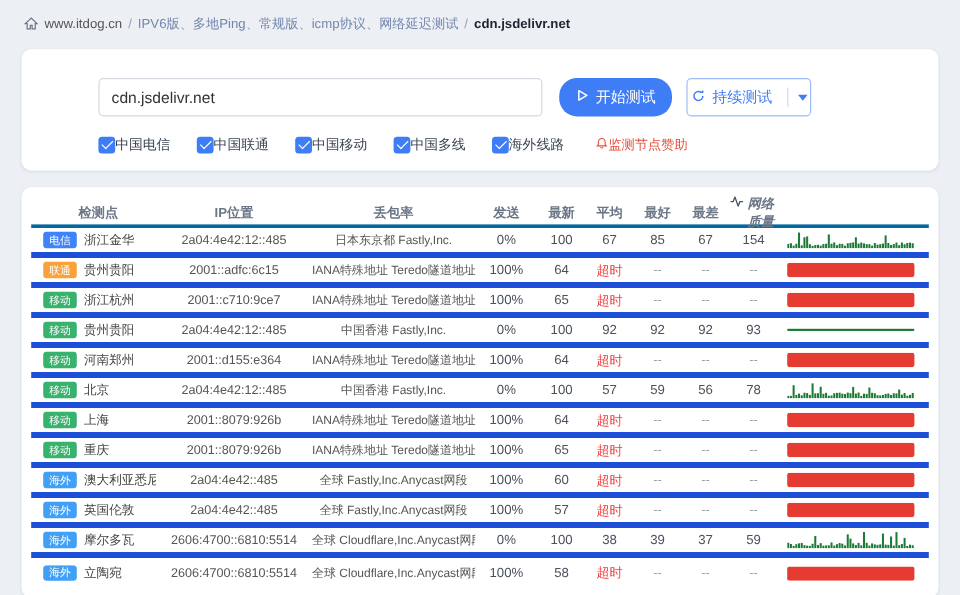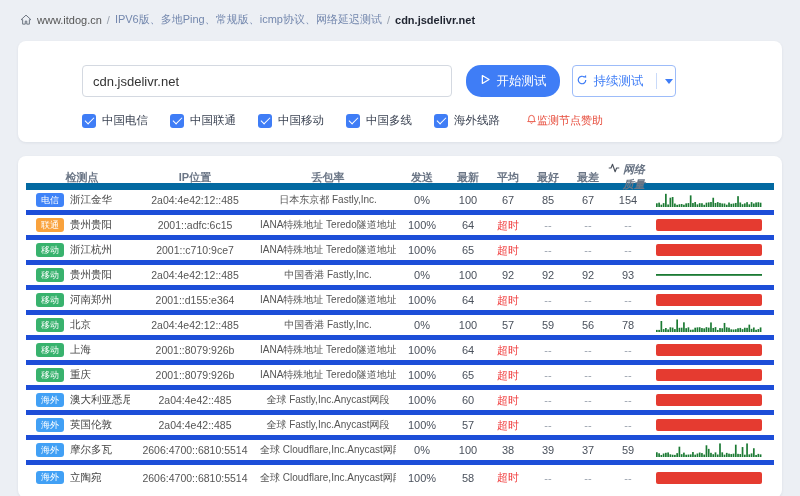--- a/index.html
+++ b/index.html
@@ -32,34 +32,34 @@
   }
   .btn { height:32px; border-radius:4px; font-size:12.5px; display:inline-flex; align-items:center; justify-content:center; gap:6px; cursor:pointer; border:none; font-family:inherit; }
   .btn-start { background:#3f7df6; color:#fff; width:94px; margin-left:14px;border-radius:15px; }
   .btn-continuous { background:#fff; color:#3f7df6; border:1px solid #9dbcf9; width:104px; margin-left:12px; padding:0; }
   .btn-continuous .caret-zone { display:inline-flex; align-items:center; padding-left:8px; margin-left:6px; border-left:1px solid #c9daf9; height:16px; }
   .caret-down { width:0; height:0; border-left:4px solid transparent; border-right:4px solid transparent; border-top:5px solid #3f7df6; }
   .btn-generating { background:#f6b869; color:#fff; width:88px; margin-left:26px; letter-spacing:.5px; }
 
   
   .filters-row { display:flex; align-items:center; gap:22px; margin-top:16px; }
-  .filter-item { display:flex; align-items:center; gap:6px; font-size:11.5px; color:#3a4252; cursor:pointer; }
+  .filter-item { display:flex; align-items:center; font-size:11.5px; color:#3a4252; cursor:pointer; }
   .checkbox { width:14px; height:14px; background:#3f7df6; border-radius:3px; position:relative; flex:0 0 auto; }
   .checkbox::after { content:""; position:absolute; left:4.5px; top:1.5px; width:4px; height:8px; border:solid #fff; border-width:0 1.8px 1.8px 0; transform:rotate(45deg); }
   .sponsor { display:flex; align-items:center; gap:0; color:#e74c3c; font-size:11px; cursor:pointer; margin-left:4px; }
 
   
   .table-card { padding:6px 8px 8px 8px; }
   .thead, .trow {
     display:grid;
     grid-template-columns: 96px 130px 136px 52px 40px 40px 40px 40px 40px 1fr;
     align-items:center;
     padding:0 8px;
   }
-  .thead { height:28px; border-bottom:7px solid #0369a1; }
+  .thead { height:28px; border-bottom:3px solid #0369a1; }
   .th { font-size:11px; color:#6b7686; font-weight:bold; text-align:center; }
   .th.quality-h { display:flex; align-items:flex-start; justify-content:center; gap:0;font-style:italic; }
   .trow { height:25px; border-bottom:5px solid #1d4ed8; }
   .trow:last-child { border-bottom:none; }
   .cell { font-size:11px; color:#4a515c; text-align:center; white-space:nowrap; overflow:hidden; }
   .cell-node { display:flex; align-items:center; text-align:left; gap:6px; padding-left:2px; }
   .badge { font-size:9px; color:#fff; padding:1.5px 5px; border-radius:3px; line-height:1.2; flex:0 0 auto; }
   .loc { font-size:10.5px; color:#444; white-space:nowrap; }
   .ip-cell { font-size:10.5px; color:#555; }
   .ip-loc { font-size:10px; color:#555; }

